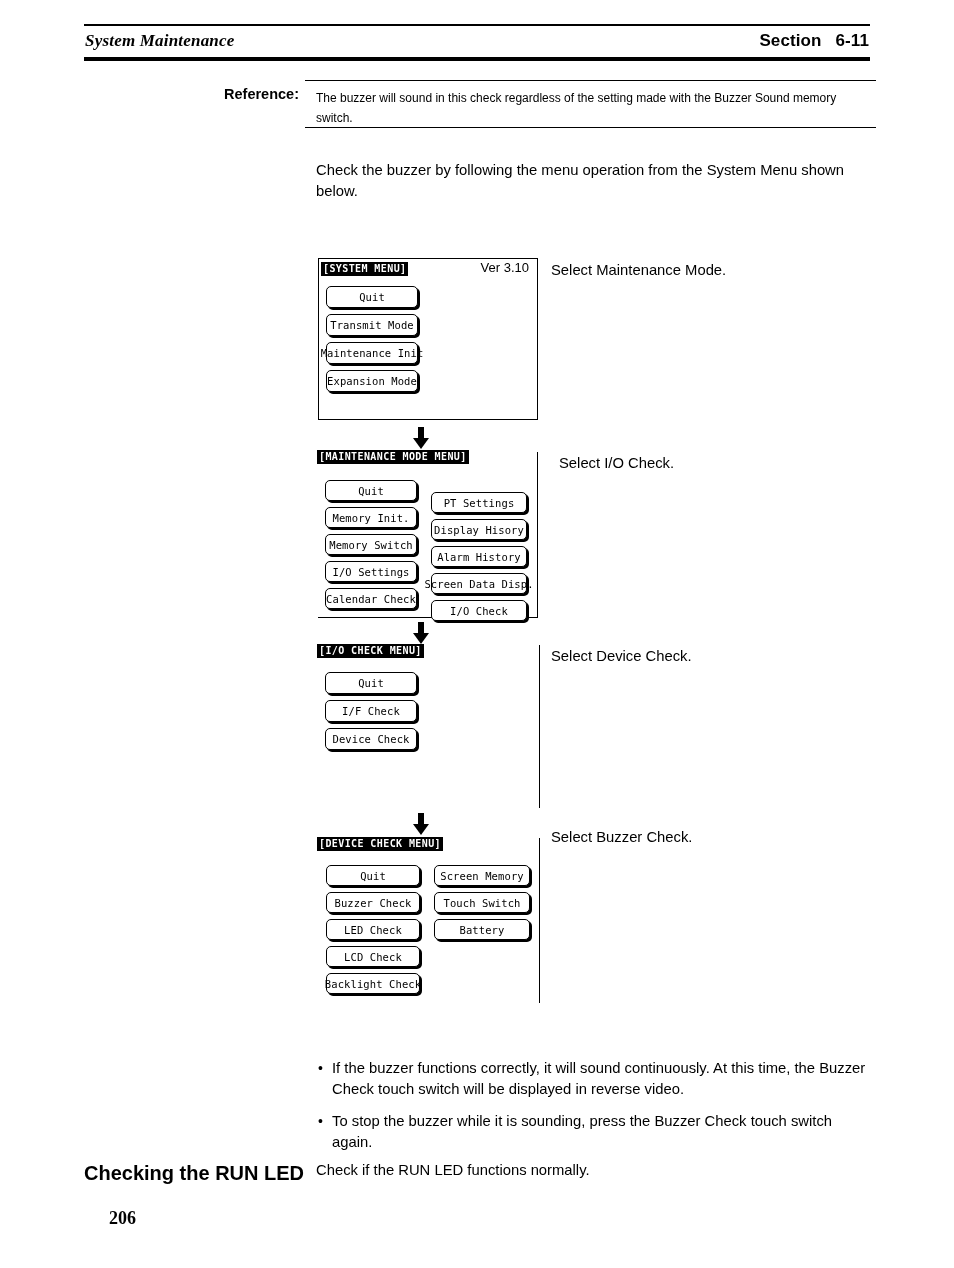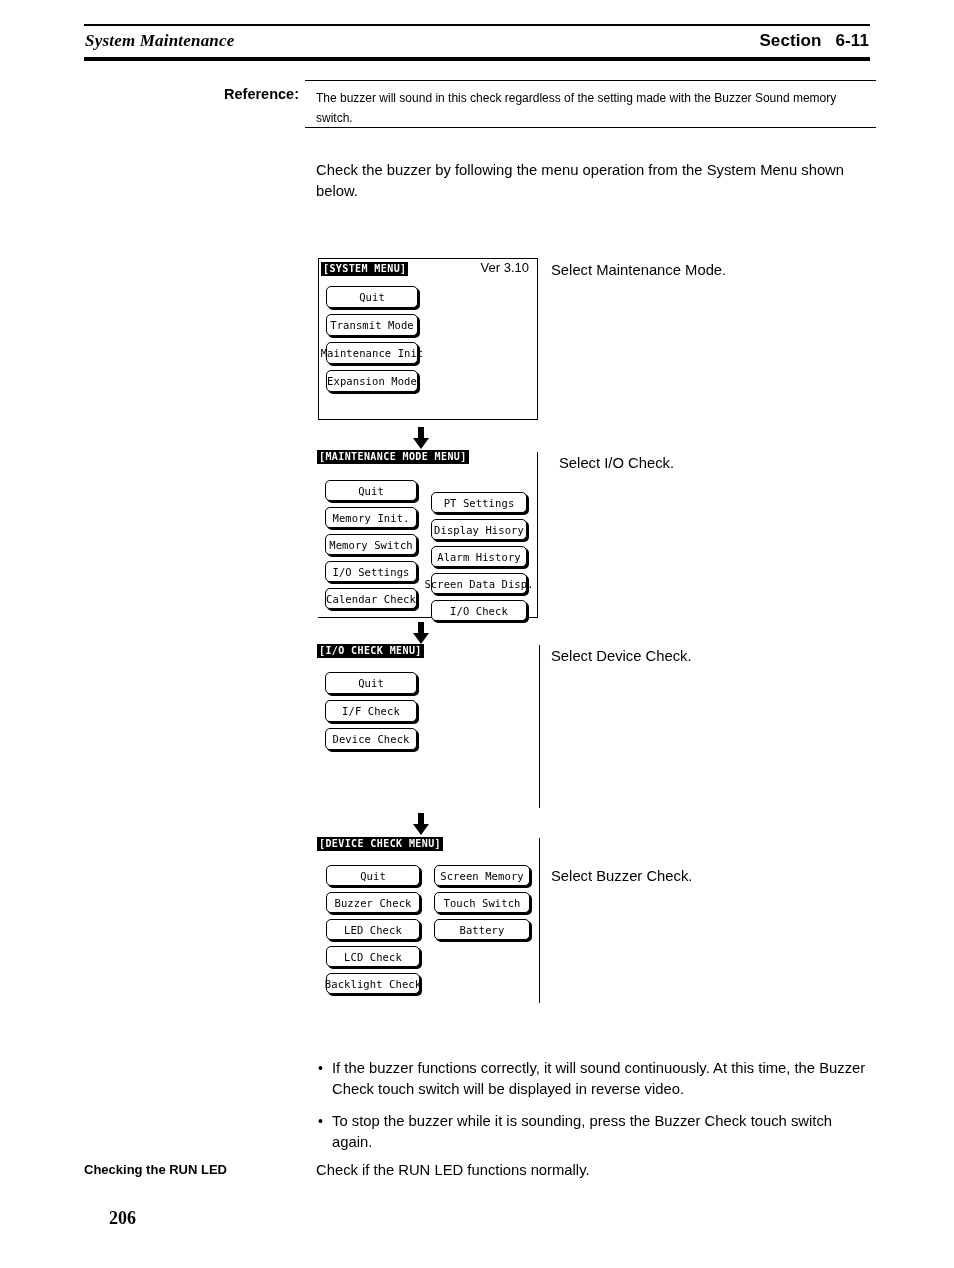--- a/index.html
+++ b/index.html
@@ -201,21 +201,21 @@
   #run-led-section {
     position: absolute;
     left: 84px;
     top: 1162px;
     width: 790px;
   }
   #run-led-section .rl-head {
     position: absolute;
     left: 0;
     top: 0;
-    font-size: 13px;
+    font-size: 20px;
     font-weight: bold;
   }
   #run-led-section .rl-body {
     position: absolute;
     left: 232px;
     top: 0;
     font-size: 14.8px;
   }
   #page-number {
     position: absolute;
@@ -324,21 +324,21 @@
       <div class="lcd-btn" style="width:94px; height:21px;">LED Check</div>
       <div class="lcd-btn" style="width:94px; height:21px;">LCD Check</div>
       <div class="lcd-btn" style="width:94px; height:21px;">Backlight Check</div>
     </div>
     <div class="btn-col" style="left:116px; top:27px;">
       <div class="lcd-btn" style="width:96px; height:21px;">Screen Memory</div>
       <div class="lcd-btn" style="width:96px; height:21px;">Touch Switch</div>
       <div class="lcd-btn" style="width:96px; height:21px;">Battery</div>
     </div>
   </div>
-  <div class="step-note" style="left:551px; top:868px;">Select Buzzer Check.</div>
+  <div class="step-note" style="left:551px; top:829px;">Select Buzzer Check.</div>
 
 </div>
 
 <div id="bullet-list">
   <div class="bullet-item">
     <span class="dot">•</span>
     <span>If the buzzer functions correctly, it will sound continuously. At this time, the Buzzer Check touch switch will be displayed in reverse video.</span>
   </div>
   <div class="bullet-item">
     <span class="dot">•</span>

